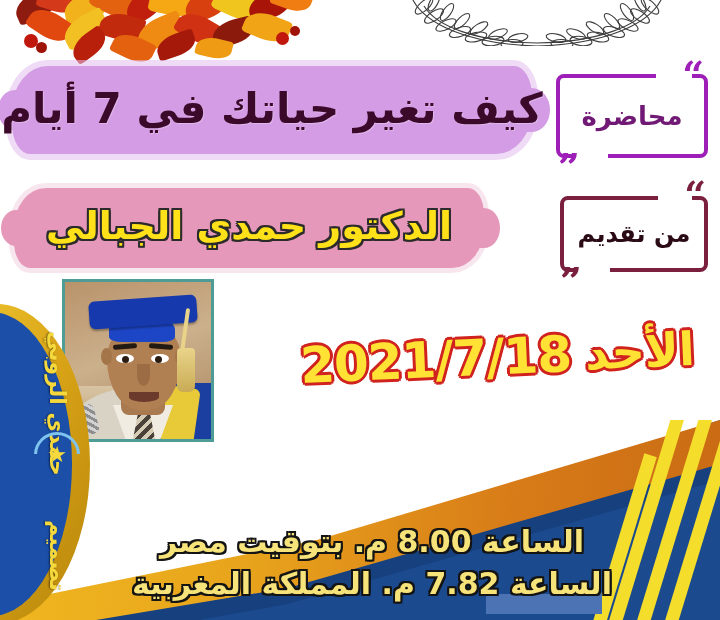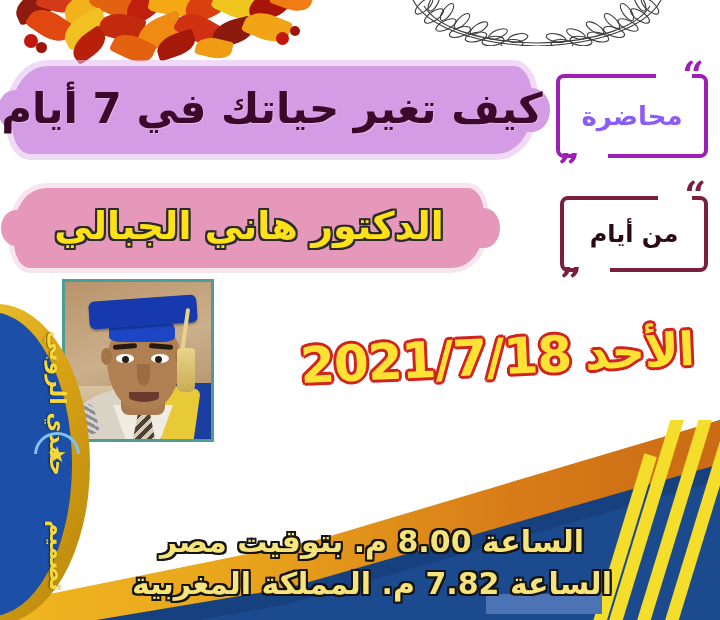--- a/index.html
+++ b/index.html
@@ -127,21 +127,21 @@
   #badge-lecture { left:556px; top:74px; width:152px; height:84px; }
   #badge-lecture .frame {
     border:4px solid #9d1fb8;
   }
   #badge-lecture .frame::before {
     top:-5px; right:12px; width:36px; height:8px;
   }
   #badge-lecture .frame::after {
     bottom:-5px; left:12px; width:36px; height:8px;
   }
-  #badge-lecture .label { color:#8b5cf6; }
+  #badge-lecture .label { color:#701a75; }
   #badge-lecture .qm-top { top:-14px; right:4px; color:#9d1fb8; }
   #badge-lecture .qm-bot { bottom:-24px; left:2px; color:#9d1fb8; }
 
   
   #badge-presenter { left:560px; top:196px; width:148px; height:76px; }
   #badge-presenter .frame {
     border:4px solid #7a1f3d;
   }
   #badge-presenter .frame::before {
     top:-5px; right:12px; width:34px; height:8px;
@@ -450,27 +450,27 @@
   <div class="qbadge" id="badge-lecture">
     <span class="frame"></span>
     <span class="qmark qm-top">“</span>
     <span class="label">محاضرة</span>
     <span class="qmark qm-bot">”</span>
   </div>
 
   <div class="banner banner-pink">
     <span class="lobe l"></span>
     <span class="lobe r"></span>
-    <span class="name-text">الدكتور هاني الجبالي</span>
+    <span class="name-text">الدكتور حمدي الجبالي</span>
   </div>
 
   <div class="qbadge" id="badge-presenter">
     <span class="frame"></span>
     <span class="qmark qm-top">“</span>
-    <span class="label">من أيام</span>
+    <span class="label">من تقديم</span>
     <span class="qmark qm-bot">”</span>
   </div>
 
   <div id="portrait">
     <span class="p-bg"></span>
     <span class="p-wall"></span>
     <span class="p-shoulders"></span>
     <span class="p-gown"></span>
     <span class="p-sash"></span>
     <span class="p-shirt"></span>

